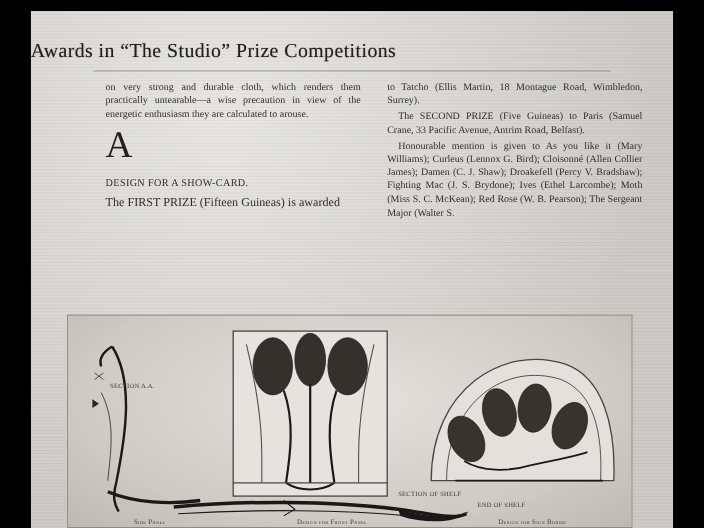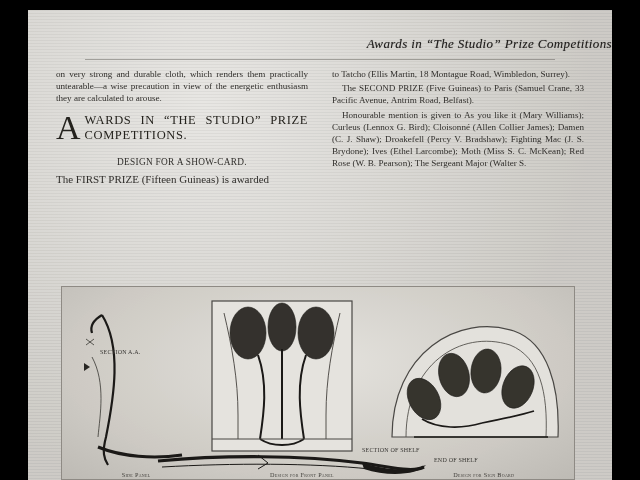--- a/index.html
+++ b/index.html
@@ -28,39 +28,39 @@
     background-image:
       linear-gradient(rgba(0,0,0,0.045) 1px, transparent 1px),
       radial-gradient(circle at 30% 20%, rgba(255,255,255,0.35), rgba(0,0,0,0.06) 70%);
     background-size: 100% 3px, 100% 100%;
     filter: contrast(1.02);
     overflow: hidden;
     font-family: "Liberation Serif", serif;
     color: #2b2a28;
   }
   .running-head {
-    text-align: right;
-    font-style: italic;
-    font-size: 13px;
+    text-align: left;
+    font-size: 18px;
     letter-spacing: 0.4px;
     margin-top: 26px;
     color: #23211f;
     text-shadow: 0 0 1px rgba(0,0,0,0.35);
   }
   .rule {
     width: 470px;
     height: 1px;
     background: #6e6b66;
     opacity: 0.55;
     margin: 7px auto 0 auto;
   }
   .columns {
     display: flex;
     gap: 24px;
     padding: 8px 28px 0 28px;
+    margin-left: 40px;
   }
   .col {
     width: 252px;
     font-size: 9.1px;
     line-height: 12.2px;
     text-align: justify;
     color: #32302d;
   }
   .col p {
     margin: 0 0 2px 0;
@@ -87,21 +87,20 @@
     color: #26241f;
   }
   .heading-text {
     font-variant: small-caps;
     font-size: 12.5px;
     line-height: 15px;
     letter-spacing: 0.6px;
     color: #26241f;
   }
   .centered {
-    text-align: center;
     margin-top: 9px;
     font-size: 9.3px;
     letter-spacing: 0.3px;
   }
   .centered .sub {
     display: block;
     margin-top: 2px;
     font-size: 9px;
   }
   .award-line {
@@ -178,21 +177,20 @@
     <div class="running-head">Awards in “The Studio” Prize Competitions</div>
     <div class="rule"></div>
 
     <div class="columns">
 
       <div class="col">
         <p>on very strong and durable cloth, which renders them practically untearable—a wise precaution in view of the energetic enthusiasm they are calculated to arouse.</p>
 
         <div class="heading-block">
           <span class="dropcap">A</span>
-          <span class="heading-text">WARDS IN “THE STUDIO” PRIZE COMPETITIONS.</span>
         </div>
 
         <div class="centered">
           <span class="smallcaps">DESIGN FOR A SHOW-CARD.</span>
         </div>
 
         <div class="award-line">The FIRST PRIZE (Fifteen Guineas) is awarded</div>
       </div>
 
       <div class="col">

